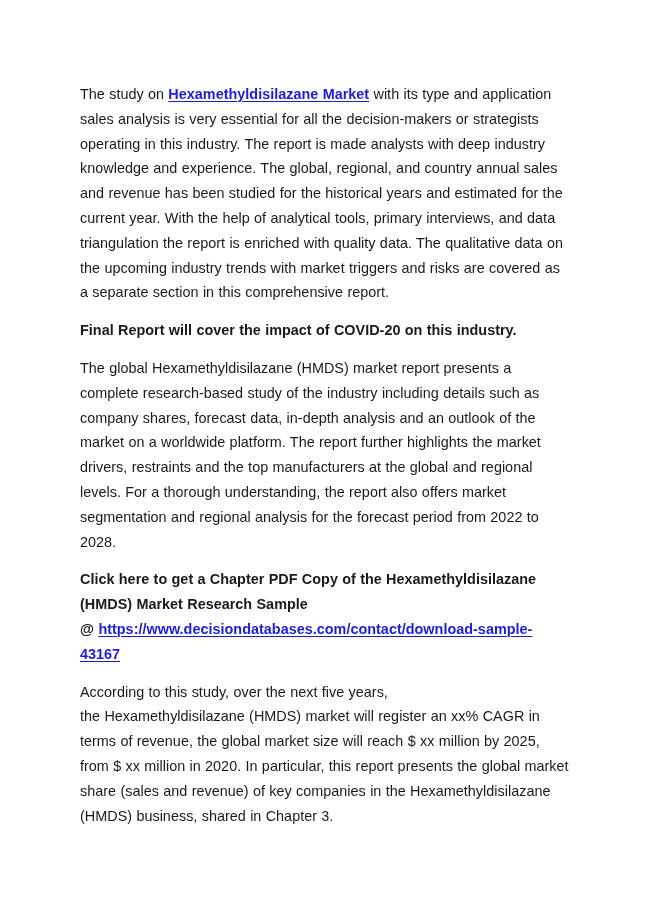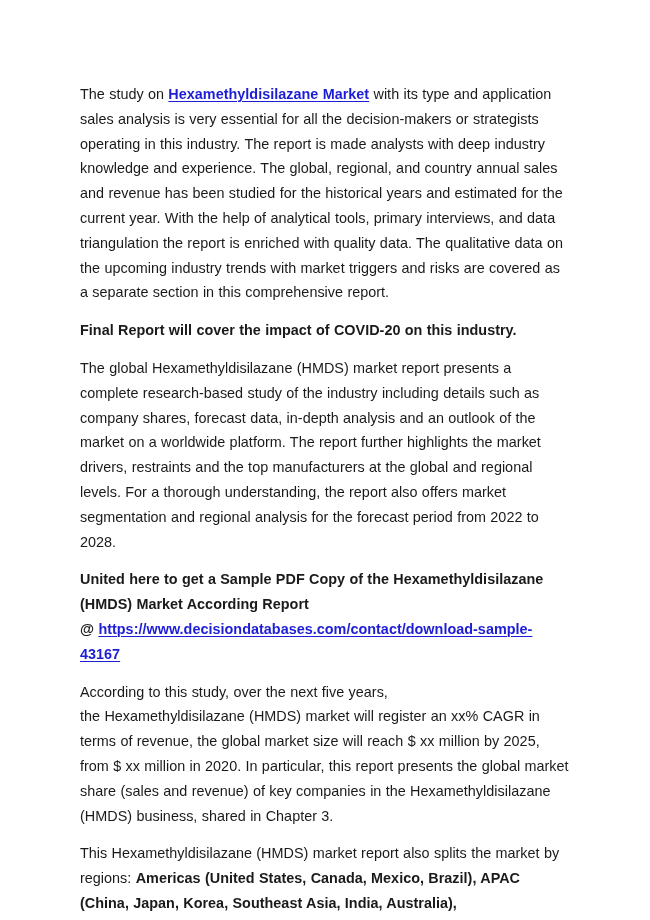--- a/index.html
+++ b/index.html
@@ -82,20 +82,19 @@
 
 <div class="page">
   <div class="doc-body">
 
     <p class="para"><span>The study on </span><a class="link-inline">Hexamethyldisilazane Market</a><span> with its type and application sales analysis is very essential for all the decision-makers or strategists operating in this industry. The report is made analysts with deep industry knowledge and experience. The global, regional, and country annual sales and revenue has been studied for the historical years and estimated for the current year. With the help of analytical tools, primary interviews, and data triangulation the report is enriched with quality data. The qualitative data on the upcoming industry trends with market triggers and risks are covered as a separate section in this comprehensive report.</span></p>
 
     <p class="para heading">Final Report will cover the impact of COVID-20 on this industry.</p>
 
     <p class="para">The global Hexamethyldisilazane (HMDS) market report presents a complete research-based study of the industry including details such as company shares, forecast data, in-depth analysis and an outlook of the market on a worldwide platform. The report further highlights the market drivers, restraints and the top manufacturers at the global and regional levels. For a thorough understanding, the report also offers market segmentation and regional analysis for the forecast period from 2022 to 2028.</p>
 
-    <p class="para cta"><span class="bold-run nowrap-break">United here to get a Sample PDF Copy of the Hexamethyldisilazane</span><span class="bold-run nowrap-break">(HMDS) Market According Report</span><span class="at-sign">@ </span><a class="link">https://www.decisiondatabases.com/contact/download-sample-43167</a></p>
+    <p class="para cta"><span class="bold-run nowrap-break">Click here to get a Chapter PDF Copy of the Hexamethyldisilazane</span><span class="bold-run nowrap-break">(HMDS) Market Research Sample</span><span class="at-sign">@ </span><a class="link">https://www.decisiondatabases.com/contact/download-sample-43167</a></p>
 
     <p class="para"><span class="nowrap-break">According to this study, over the next five years,</span><span>the Hexamethyldisilazane (HMDS) market will register an xx% CAGR in terms of revenue, the global market size will reach $ xx million by 2025, from $ xx million in 2020. In particular, this report presents the global market share (sales and revenue) of key companies in the Hexamethyldisilazane (HMDS) business, shared in Chapter 3.</span></p>
 
-    <p class="para"><span>This Hexamethyldisilazane (HMDS) market report also splits the market by regions: </span><span class="bold-run">Americas (United States, Canada, Mexico, Brazil), APAC (China, Japan, Korea, Southeast Asia, India, Australia),</span></p>
 
   </div>
 </div>
 
 </body></html>

